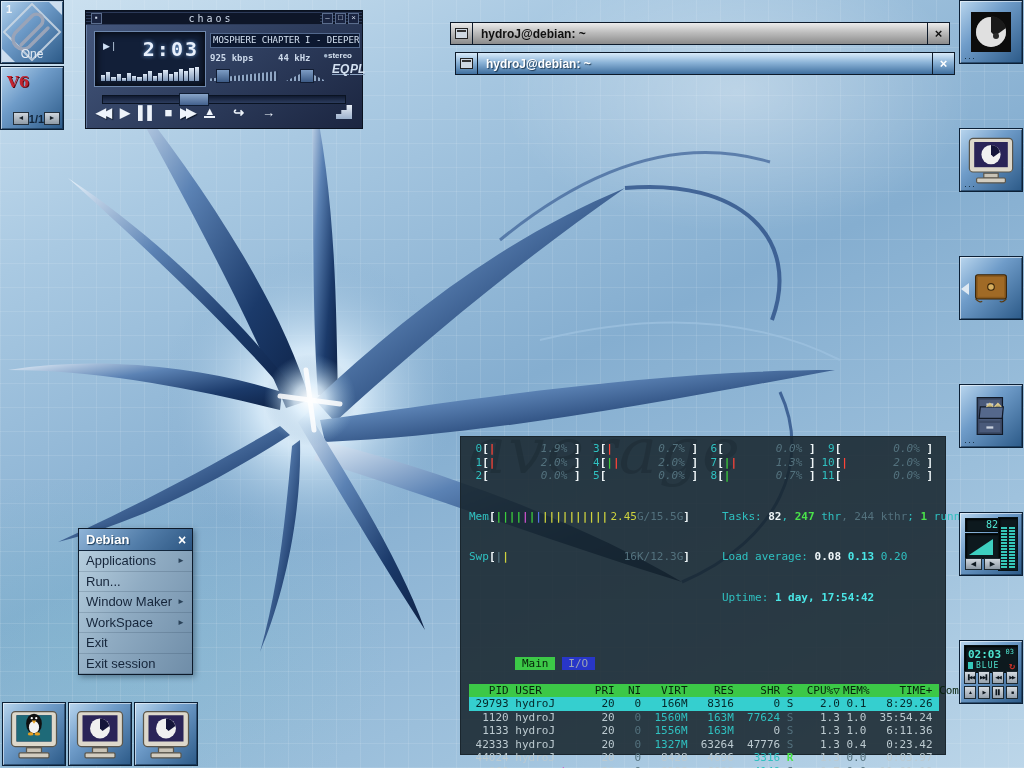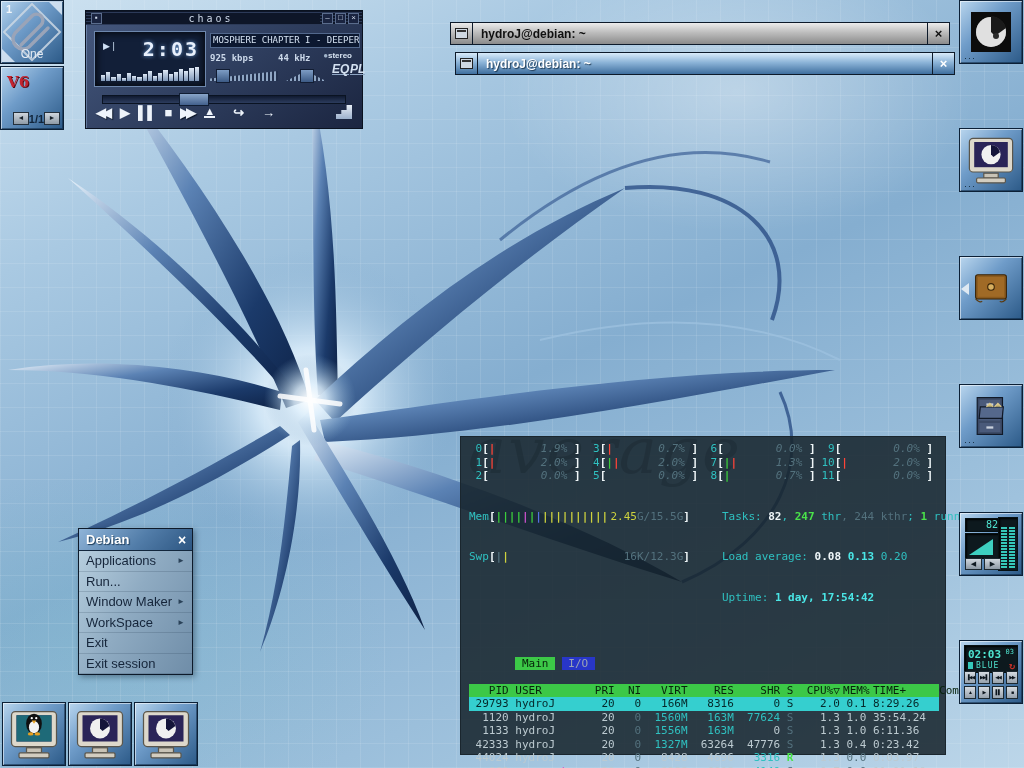--- a/index.html
+++ b/index.html
@@ -119,21 +119,21 @@
   .cc0{width:6ch;text-align:right;}
   .cc1{width:12ch;padding-left:1ch;box-sizing:border-box;}
   .cc2{width:4ch;text-align:right;}
   .cc3{width:4ch;text-align:right;}
   .cc4{width:7ch;text-align:right;}
   .cc5{width:7ch;text-align:right;}
   .cc6{width:7ch;text-align:right;}
   .cc7{width:3ch;padding-left:1ch;box-sizing:border-box;}
   .cc8{width:6ch;text-align:right;}
   .cc9{width:5ch;text-align:center;}
-  .cc10{width:9ch;text-align:left;}
+  .cc10{width:9ch;text-align:right;}
   .cc11{padding-left:1ch;}
   .proc-row{height:13.5px;overflow:hidden;}
   .proc-row.sel{background:#35cfcf;}
   .proc-row.sel .cc, .proc-row.sel .cc *{color:#05282a!important;font-weight:normal;}
   .fbar{margin-top:auto;display:flex;overflow:hidden;}
   .fk{color:#e2ebee;}
   .fl{background:#35cfcf;color:#05282a;display:inline-block;width:6ch;overflow:hidden;}
 
   
   .menu{position:absolute;left:78px;top:528px;width:113px;z-index:6;border:1px solid #0d1a2a;

